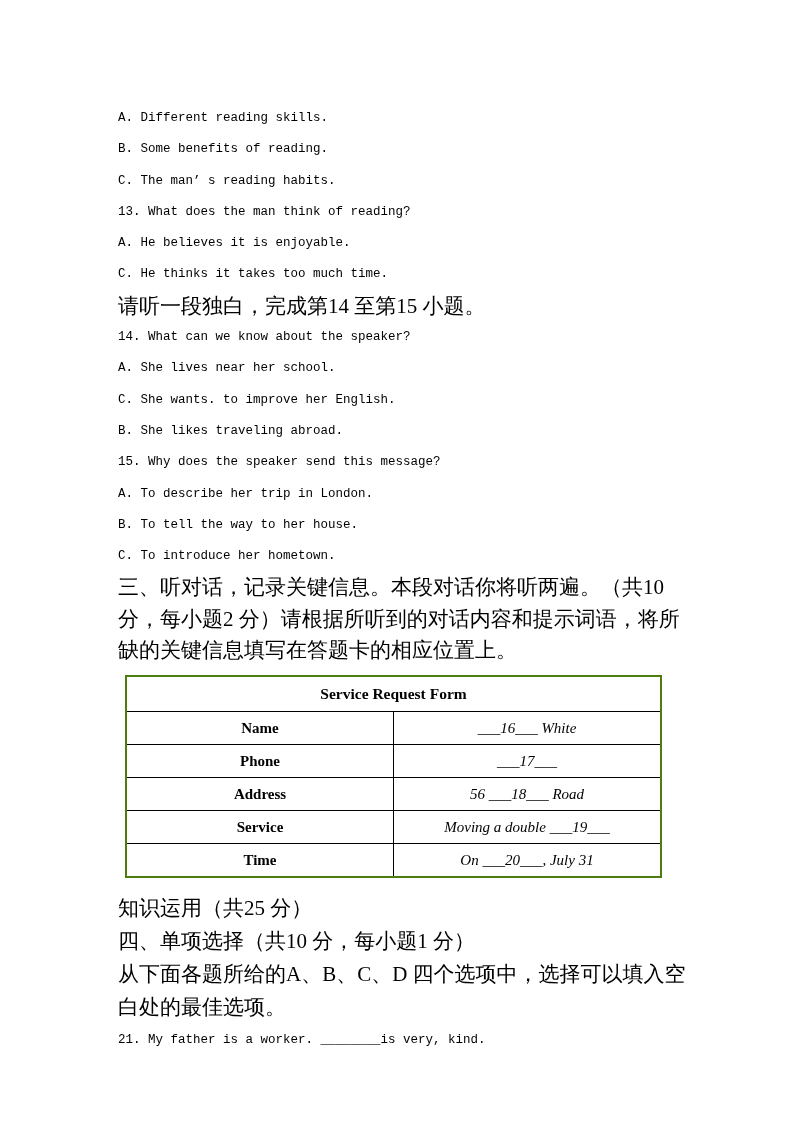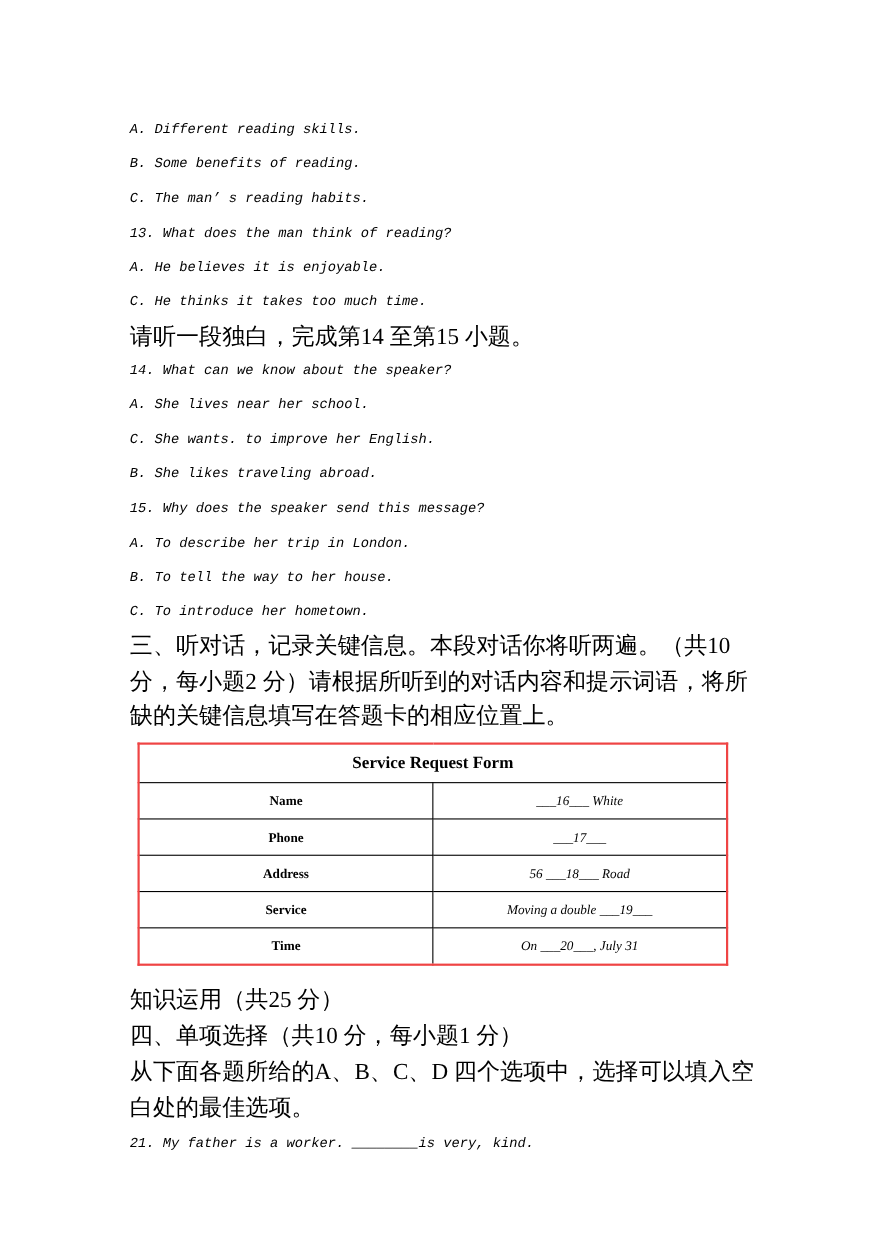--- a/index.html
+++ b/index.html
@@ -18,40 +18,39 @@
     .content {
       padding: 103px 108px 0 118px;
     }
     .line {
       line-height: 31.3px;
       white-space: pre-wrap;
     }
     .en {
       font-family: "Liberation Mono", "DejaVu Sans Mono", monospace;
       font-size: 12.5px;
-      font-style: italic;
     }
     .zh {
       font-family: "Liberation Serif", "DejaVu Sans", serif;
       font-size: 21px;
     }
     table.form {
       border-collapse: collapse;
       margin: 9px 0 14px 7px;
       width: 537px;
       table-layout: fixed;
-      border: 2px solid #ef4444;
+      border: 2px solid #4d7c0f;
     }
     table.form td {
       border: 1px solid #000;
       height: 32px;
       text-align: center;
       vertical-align: middle;
       font-family: "Liberation Serif", "DejaVu Serif", serif;
-      font-size: 12px;
+      font-size: 15px;
       padding: 0;
       color: #000;
     }
     table.form td.title-cell {
       font-weight: bold;
       font-size: 15.5px;
       height: 34px;
     }
     table.form td.label-cell {
       font-weight: bold;

